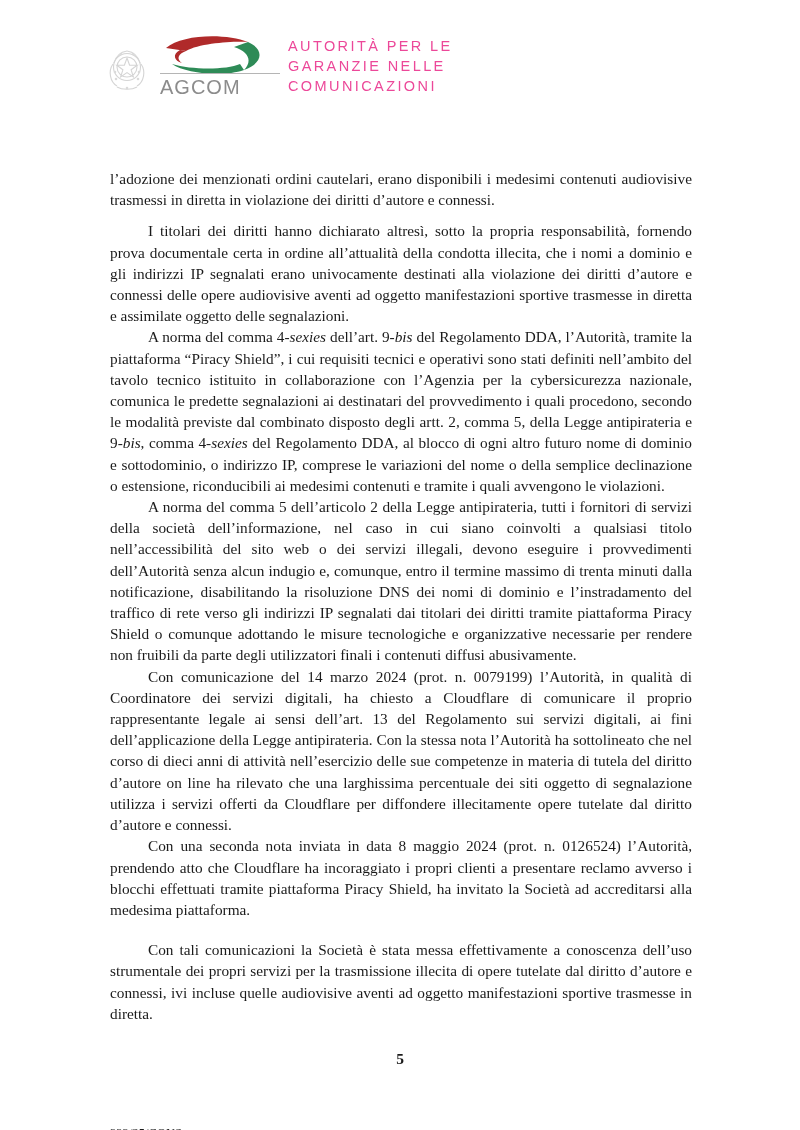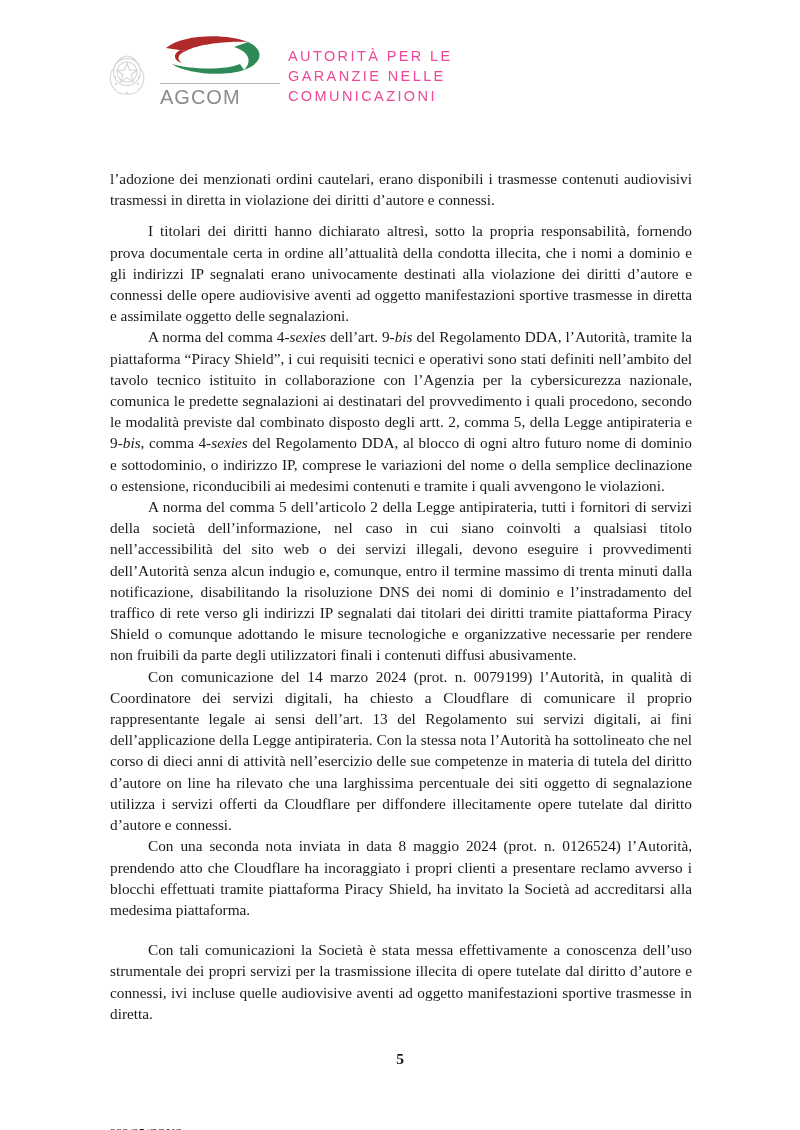--- a/index.html
+++ b/index.html
@@ -34,21 +34,20 @@
   .logo-block {
     display: flex;
     align-items: flex-end;
     gap: 8px;
   }
   .agcom-mark {
     display: flex;
     flex-direction: column;
     align-items: flex-start;
     width: 120px;
-    gap: 10px;
   }
   .swoosh {
     width: 120px;
     height: 40px;
     display: block;
   }
   .agcom-word {
     font-family: "Liberation Sans", sans-serif;
     font-size: 20px;
     letter-spacing: 1.0px;
@@ -166,21 +165,21 @@
     <div class="agcom-title">
       <div>AUTORITÀ PER LE</div>
       <div>GARANZIE NELLE</div>
       <div>COMUNICAZIONI</div>
     </div>
   </div>
 </div>
 
 <div class="doc-body">
 
-  <p class="para">l’adozione dei menzionati ordini cautelari, erano disponibili i trasmesse contenuti audiovisivi trasmessi in diretta in violazione dei diritti d’autore e connessi.</p>
+  <p class="para">l’adozione dei menzionati ordini cautelari, erano disponibili i medesimi contenuti audiovisive trasmessi in diretta in violazione dei diritti d’autore e connessi.</p>
 
   <div class="gap-sm"></div>
 
   <p class="para indent"><span>I titolari dei diritti hanno dichiarato altresì, sotto la propria responsabilità, fornendo prova documentale certa in ordine all’attualità della condotta illecita, che i nomi a dominio e gli indirizzi IP segnalati erano </span><span class="u">univocamente</span><span> destinati alla violazione dei diritti d’autore e connessi delle opere audiovisive aventi ad oggetto manifestazioni sportive trasmesse in diretta e assimilate oggetto delle segnalazioni.</span></p>
 
   <p class="para indent"><span>A norma del comma 4-</span><span class="it">sexies</span><span> dell’art. 9-</span><span class="it">bis</span><span> del Regolamento DDA, l’Autorità, tramite la piattaforma “Piracy Shield”, i cui requisiti tecnici e operativi sono stati definiti nell’ambito del tavolo tecnico istituito in collaborazione con l’Agenzia per la cybersicurezza nazionale, comunica le predette segnalazioni ai destinatari del provvedimento i quali procedono, secondo le modalità previste dal combinato disposto degli artt. 2, comma 5, della Legge antipirateria e 9-</span><span class="it">bis</span><span>, comma 4-</span><span class="it">sexies</span><span> del Regolamento DDA, al blocco di ogni altro futuro nome di dominio e sottodominio, o indirizzo IP, comprese le variazioni del nome o della semplice declinazione o estensione, riconducibili ai medesimi contenuti e tramite i quali avvengono le violazioni.</span></p>
 
   <p class="para indent">A norma del comma 5 dell’articolo 2 della Legge antipirateria, tutti i fornitori di servizi della società dell’informazione, nel caso in cui siano coinvolti a qualsiasi titolo nell’accessibilità del sito web o dei servizi illegali, devono eseguire i provvedimenti dell’Autorità senza alcun indugio e, comunque, entro il termine massimo di trenta minuti dalla notificazione, disabilitando la risoluzione DNS dei nomi di dominio e l’instradamento del traffico di rete verso gli indirizzi IP segnalati dai titolari dei diritti tramite piattaforma Piracy Shield o comunque adottando le misure tecnologiche e organizzative necessarie per rendere non fruibili da parte degli utilizzatori finali i contenuti diffusi abusivamente.</p>
 
   <p class="para indent">Con comunicazione del 14 marzo 2024 (prot. n. 0079199) l’Autorità, in qualità di Coordinatore dei servizi digitali, ha chiesto a Cloudflare di comunicare il proprio rappresentante legale ai sensi dell’art. 13 del Regolamento sui servizi digitali, ai fini dell’applicazione della Legge antipirateria. Con la stessa nota l’Autorità ha sottolineato che nel corso di dieci anni di attività nell’esercizio delle sue competenze in materia di tutela del diritto d’autore on line ha rilevato che una larghissima percentuale dei siti oggetto di segnalazione utilizza i servizi offerti da Cloudflare per diffondere illecitamente opere tutelate dal diritto d’autore e connessi.</p>

